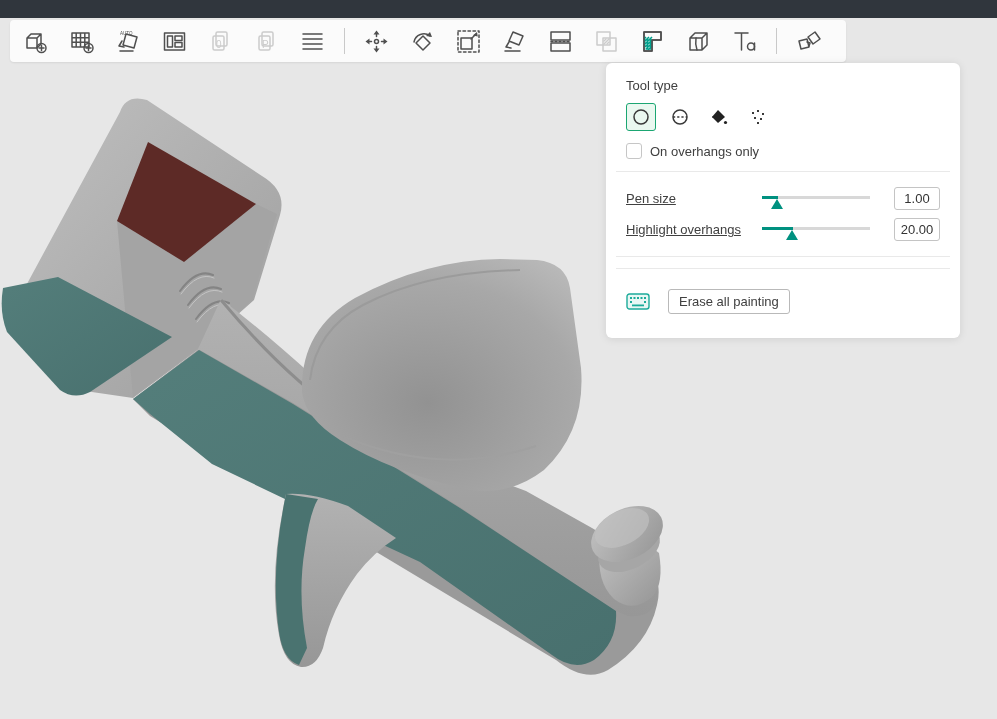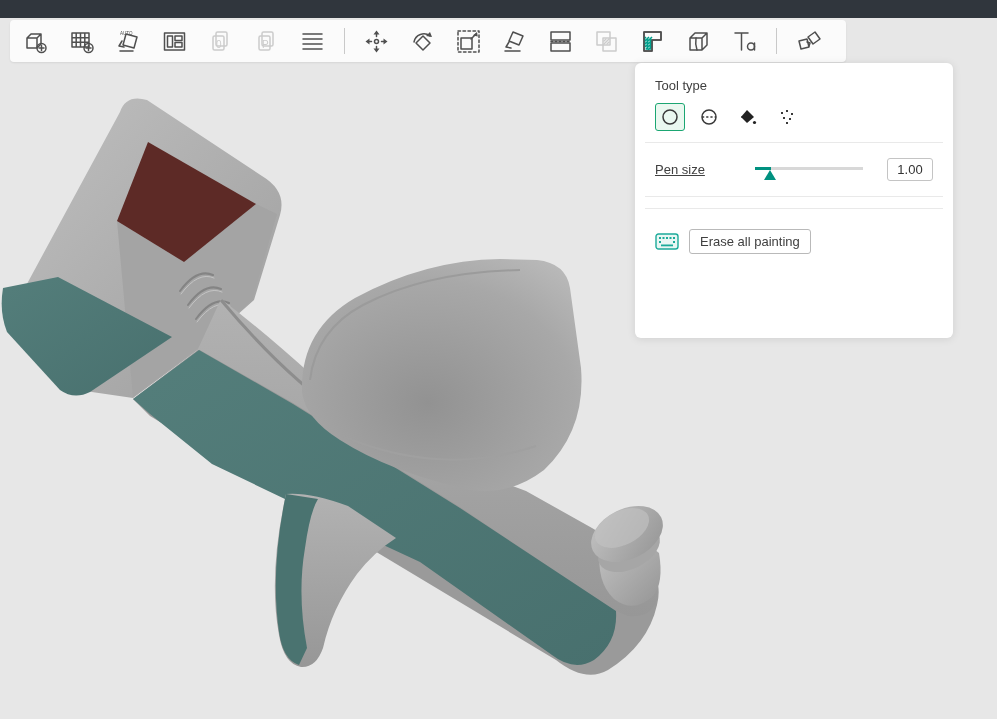--- a/index.html
+++ b/index.html
@@ -14,21 +14,21 @@
     padding:0 6px; gap:5px; box-shadow:0 1px 2px rgba(0,0,0,.08); }
   .tbtn { width:41px; height:36px; display:flex; align-items:center; justify-content:center;
     border-radius:3px; cursor:pointer; }
   .tbtn svg { width:27px; height:27px; }
   .tsep { width:1px; height:26px; background:#c9c9c9; margin:0 6px; }
   .icon-stroke { stroke:#4f4f4f; fill:none; stroke-width:1.5; stroke-linejoin:round; stroke-linecap:round; }
   .disabled .icon-stroke { stroke:#cccccc; }
   .disabled text { fill:#cccccc !important; }
 
   
-  .panel { position:absolute; left:635px; top:63px; width:318px; height:275px;
+  .panel { position:absolute; left:606px; top:63px; width:354px; height:275px;
     background:#ffffff; border-radius:6px; box-shadow:0 1px 8px rgba(0,0,0,.10);
     padding:15px 20px 12px 20px; color:#404040; font-size:13px; }
   .ptitle { margin-bottom:10px; }
   .tools { display:flex; align-items:center; gap:9px; height:28px; }
   .toolbtn { width:30px; height:28px; display:flex; align-items:center; justify-content:center;
     border:1px solid transparent; border-radius:3px; cursor:pointer; }
   .toolbtn.selected { border-color:#1ba672; background:#eaf8f0; }
   .chkrow { display:flex; align-items:center; gap:8px; margin-top:11px; height:18px; }
   .chkbox { width:16px; height:16px; border:1px solid #c6c6c6; border-radius:3px; background:#fff; }
   .pdiv { border:none; border-top:1px solid #e9e9e9; margin:11px -10px; }
@@ -36,21 +36,21 @@
   .srow .rlabel { flex:1;text-decoration:underline; }
   .slider { position:relative; width:108px; height:16px; }
   .slider .track { position:absolute; left:0; right:0; top:5px; height:3px; background:#d8d8d8; }
   .slider .fill  { position:absolute; left:0; top:0; height:3px; background:#009180; }
   .slider .thumb { position:absolute; top:8px; width:0; height:0; margin-left:-6px;
     border-left:6px solid transparent; border-right:6px solid transparent;
     border-bottom:10px solid #009180; }
   .valbox { width:46px; height:23px; border:1px solid #c4c4c4; border-radius:3px;
     display:flex; align-items:center; justify-content:center; margin-left:24px;
     background:#fff; font-size:13px; color:#333; }
-  .bottomrow { display:flex; align-items:center; gap:10px; margin-top:20px; }
+  .bottomrow { display:flex; align-items:center; gap:18px; margin-top:20px; }
   .erase-btn { border:1px solid #b9b9b9; border-radius:3px; background:#fff;
     padding:4px 10px; font-size:13px; color:#404040; cursor:pointer;
     font-family:"Liberation Sans", sans-serif; }
 
   
   .viewport { position:absolute; left:0; top:18px; width:997px; height:701px; }
 </style>
 </head>
 <body>
 
@@ -303,34 +303,48 @@
             <rect x="9" y="3" width="2" height="2"></rect>
           <rect x="14" y="6" width="2" height="2"></rect>
             <rect x="6" y="10" width="2" height="2"></rect>
           <rect x="12" y="11" width="2" height="2"></rect>
             <rect x="9" y="15" width="2" height="2"></rect>
         </g>
       </svg>
     </div>
   </div>
 
+  <div class="chkrow">
+    <div class="chkbox"></div>
+    <span>On overhangs only</span>
+  </div>
 
   <hr class="pdiv">
 
   <div class="srow">
     <span class="rlabel">Pen size</span>
     <div class="slider">
       <div class="track">
           <div class="fill" style="width: 15%;"></div>
         </div>
       <div class="thumb" style="left: 14%;"></div>
     </div>
     <div class="valbox">1.00</div>
   </div>
 
+  <div class="srow">
+    <span class="rlabel">Highlight overhangs</span>
+    <div class="slider">
+      <div class="track">
+          <div class="fill" style="width: 29%;"></div>
+        </div>
+      <div class="thumb" style="left: 28%;"></div>
+    </div>
+    <div class="valbox">20.00</div>
+  </div>
 
   <hr class="pdiv">
 
 
   <hr class="pdiv">
 
   <div class="bottomrow">
     <svg width="24" height="17" viewBox="0 0 24 17">
       <rect x="1" y="1" width="22" height="15" rx="2.5" fill="#e9f7f4" stroke="#1cab9a" stroke-width="1.4"></rect>
       <g fill="#1cab9a">

